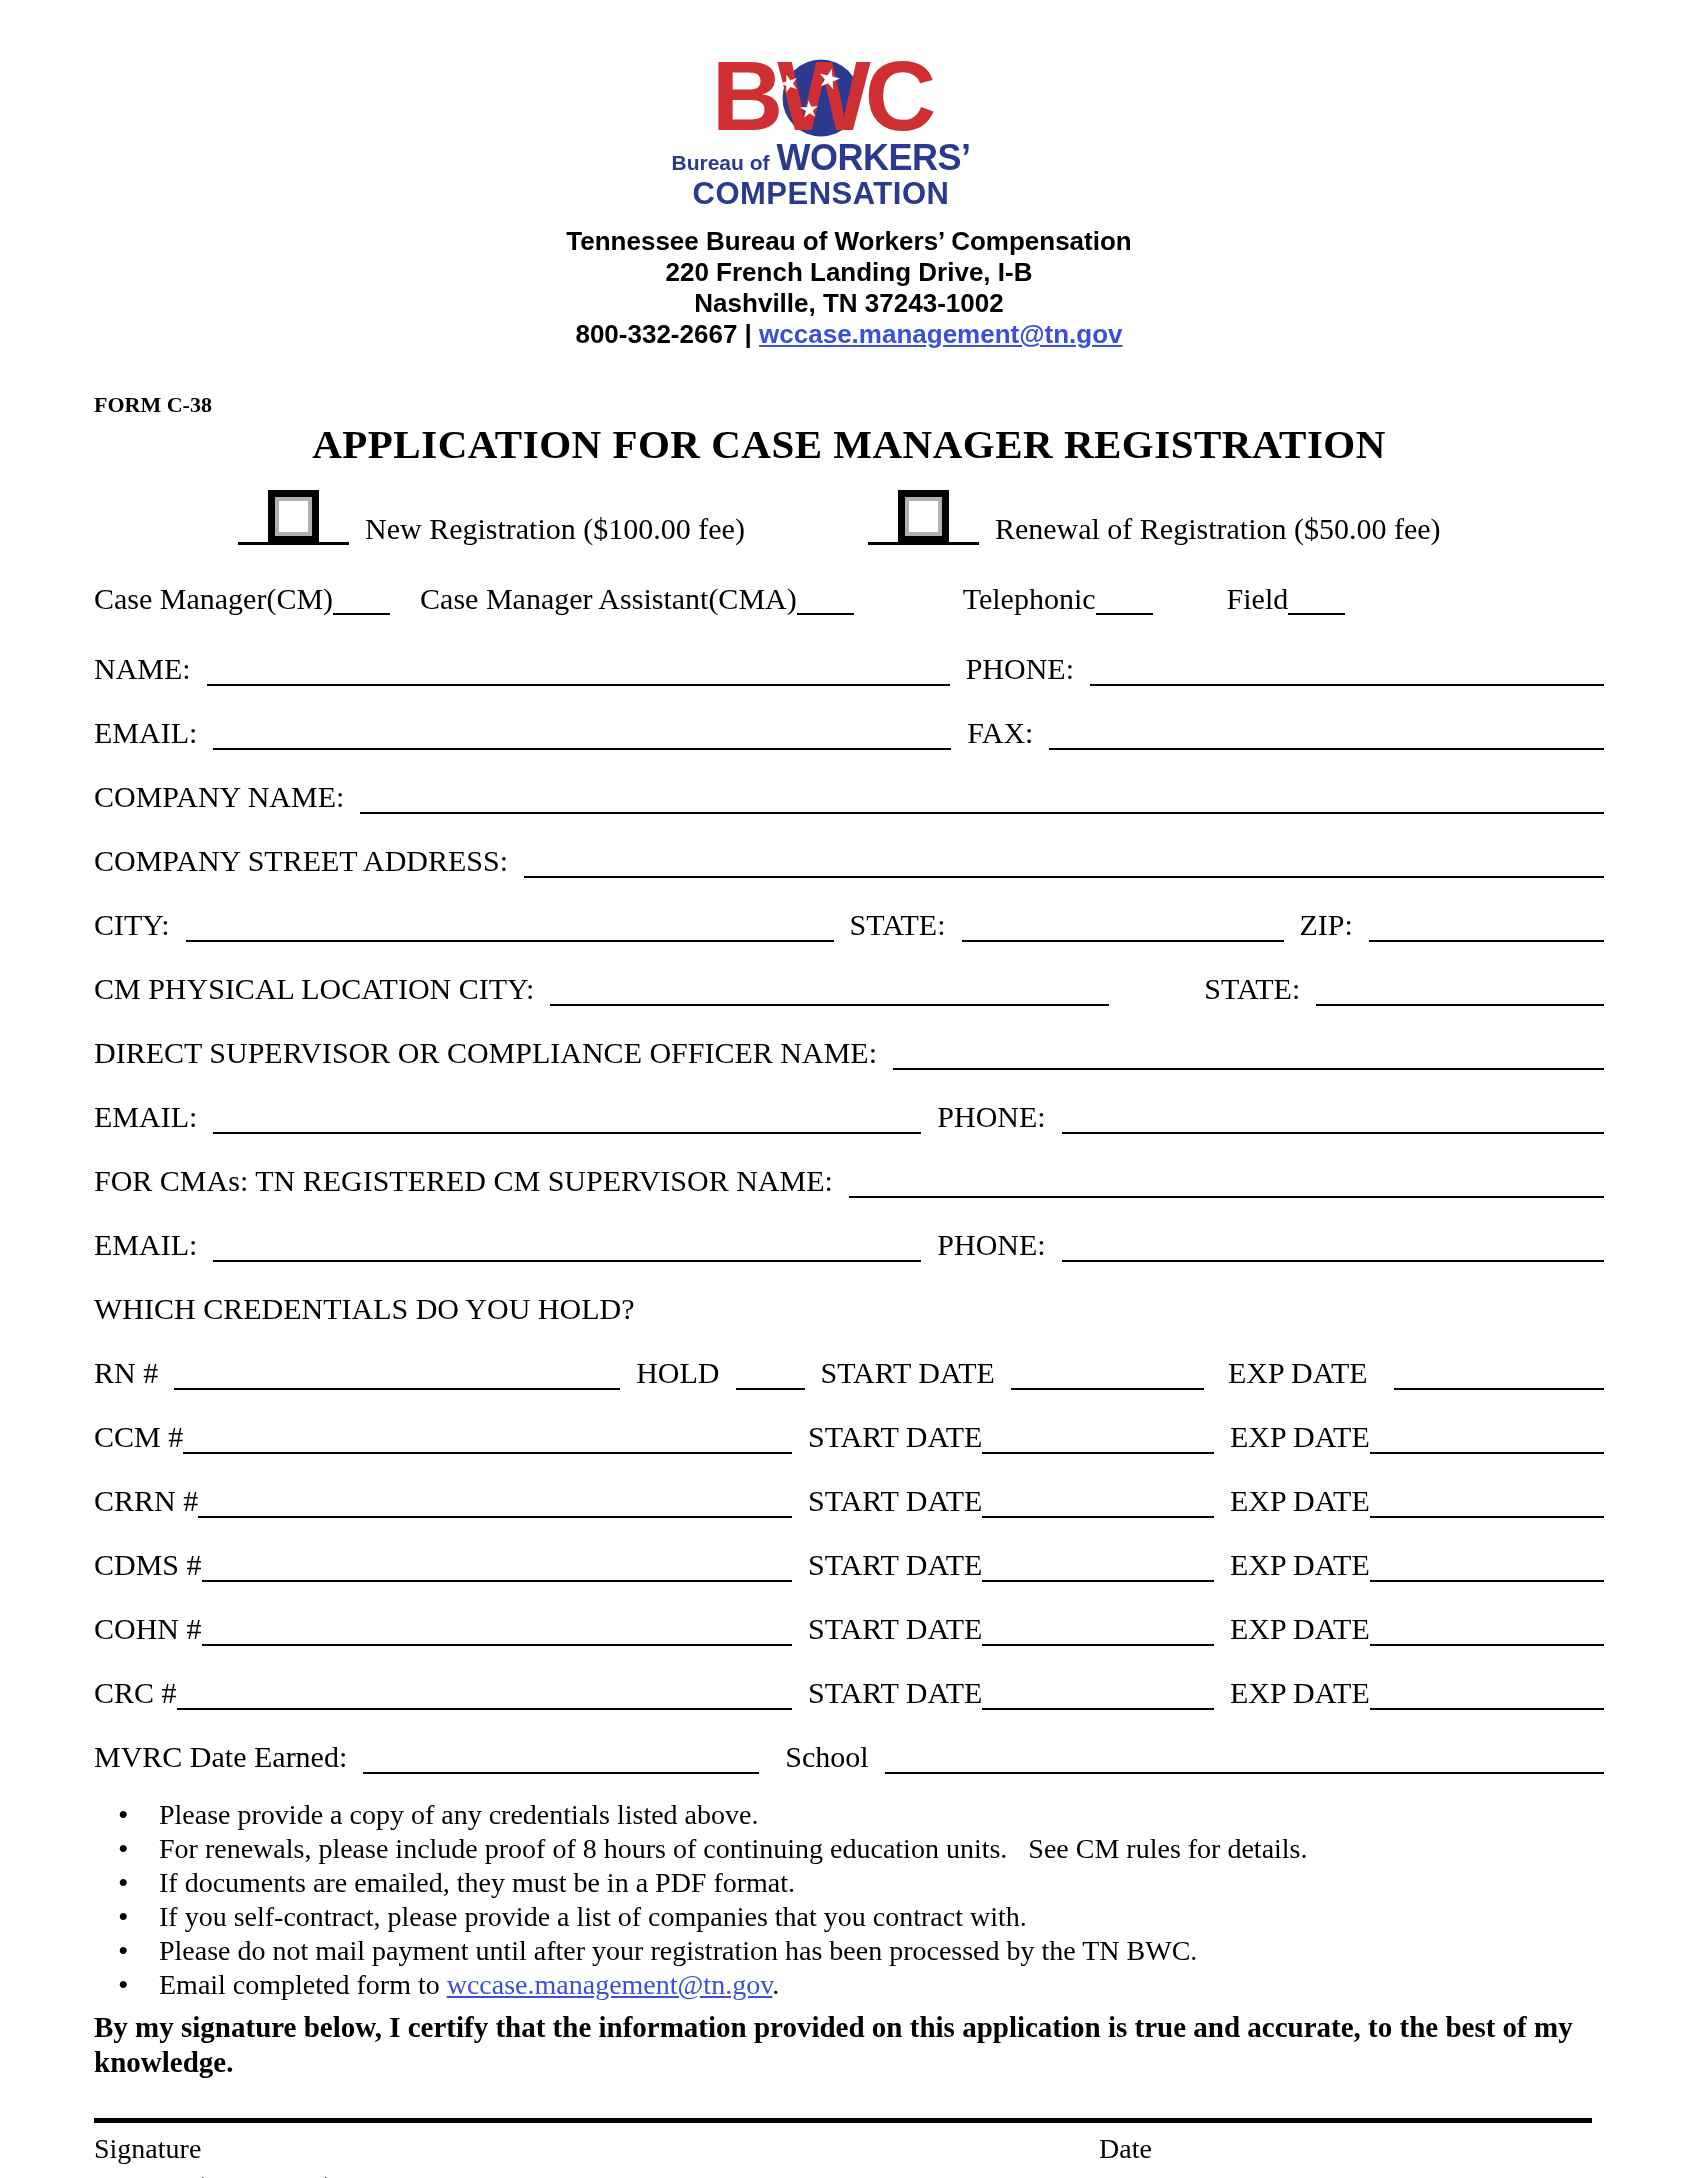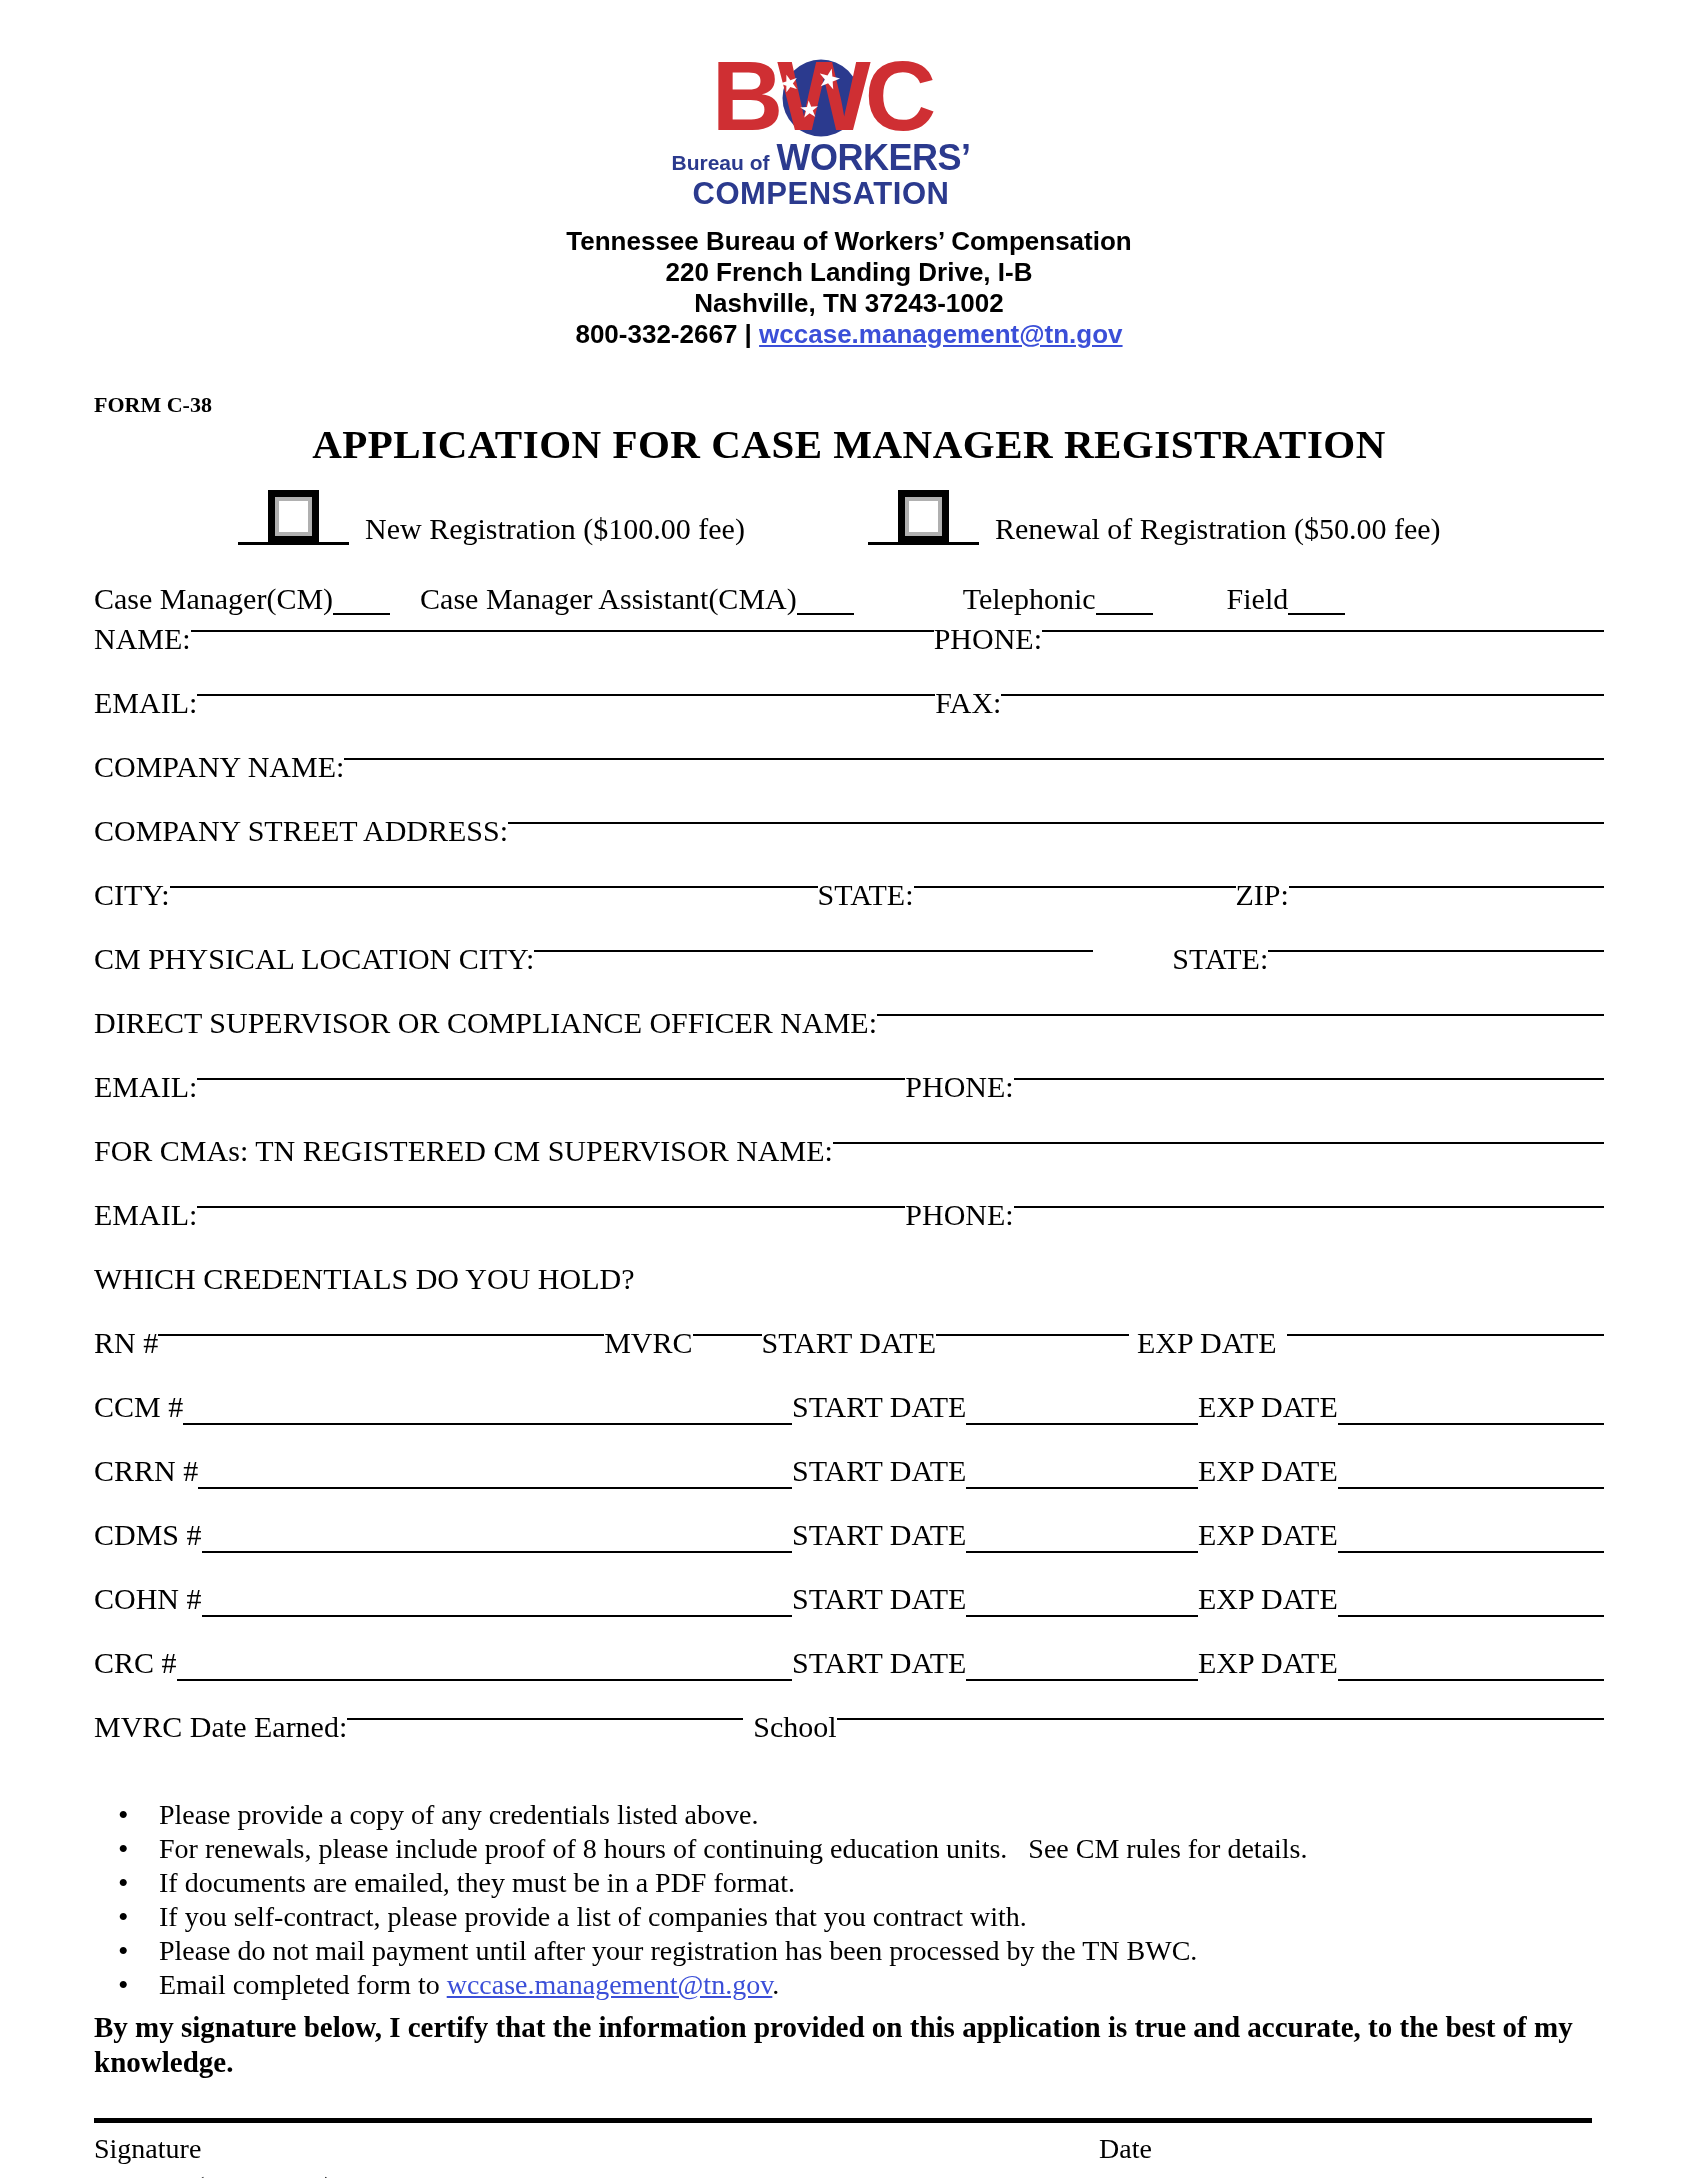--- a/index.html
+++ b/index.html
@@ -66,21 +66,21 @@
   
   .type-row { margin-top:37px; display:flex; align-items:flex-start; height:40px; font-size:30px; }
   .type-item { display:flex; align-items:flex-end; }
   .type-item .lbl { line-height:1.1; }
   .type-blank { display:inline-block; width:57px; border-bottom:2px solid #000; height:8px; }
   .gap-30  { margin-left:30px; }
   .gap-110 { margin-left:109px; }
   .gap-75  { margin-left:74px; }
 
   
-  .frow { display:flex; align-items:flex-start; height:64px; font-size:30px; }
+  .frow { display:flex; align-items:flex-end; height:64px; font-size:30px;gap:16px; }
   .frow .lbl { line-height:1.15; white-space:pre; }
   .blank { border-bottom:2px solid #000; height:10px; }
   .bflex { flex:1; }
   .cgroup { display:flex; align-items:flex-end; }
   .g1 { width:698px; } .g2 { width:406px; } .g3 { flex:1; }
   .ml8  { margin-left:8px; }  .ml10 { margin-left:10px; }
   .mr80 { margin-right:79px; }
 
   
   .notes { margin-top:24px; list-style:none; font-size:28px; }
@@ -222,21 +222,21 @@
     <span class="blank bflex"></span>
   </div>
 
   <div class="frow">
     <span class="lbl">WHICH CREDENTIALS DO YOU HOLD?</span>
   </div>
 
   <div class="frow">
     <span class="lbl">RN #</span>
     <span class="blank" style="width:446px"></span>
-    <span class="lbl">MVRC</span>
+    <span class="lbl">HOLD</span>
     <span class="blank" style="width:69px"></span>
     <span class="lbl">START DATE</span>
     <span class="blank" style="width:193px"></span>
     <span class="lbl ml8">EXP DATE</span>
     <span class="blank bflex ml10"></span>
   </div>
 
   <div class="frow">
     <span class="cgroup g1">
         <span class="lbl">CCM #</span>

